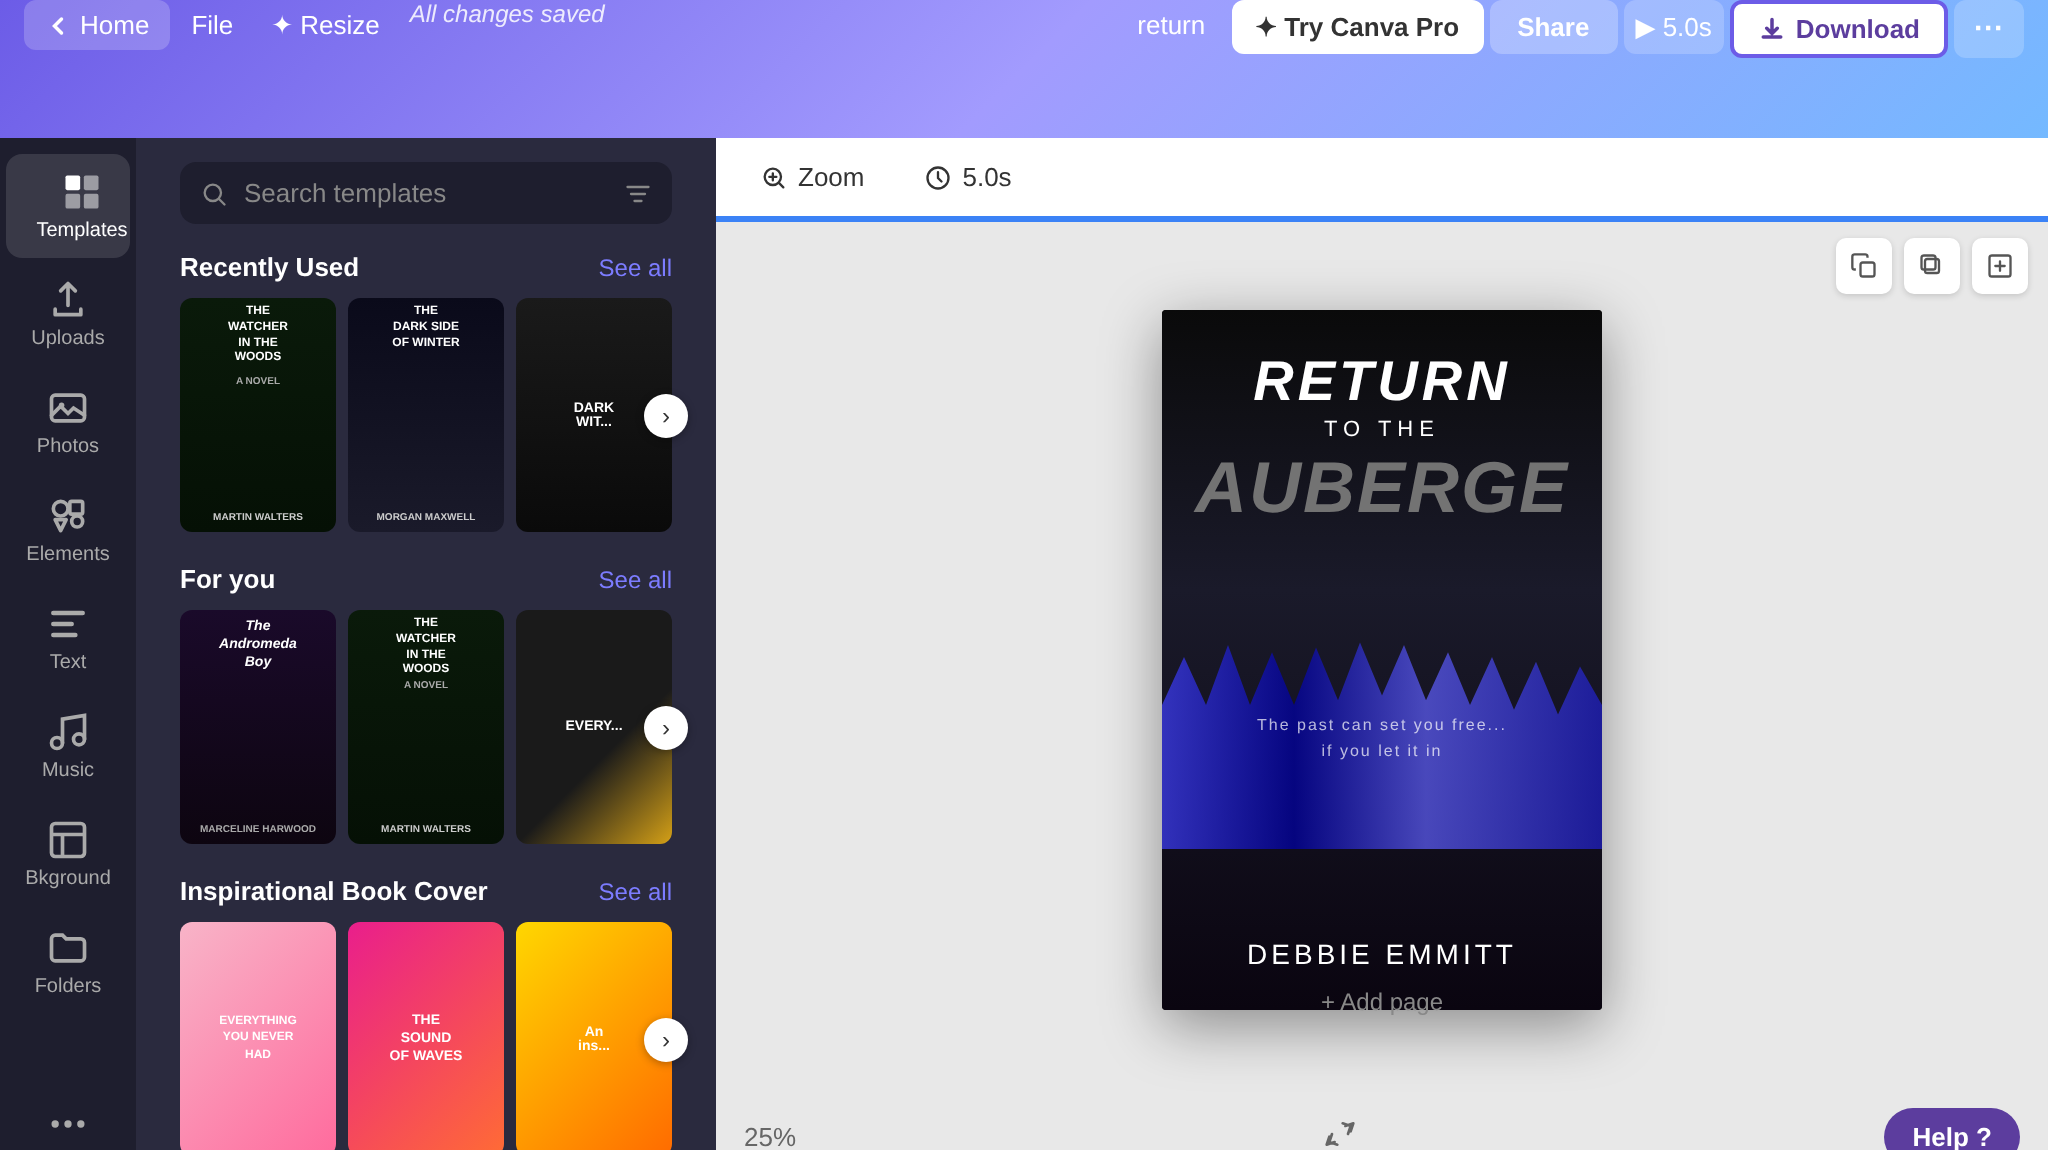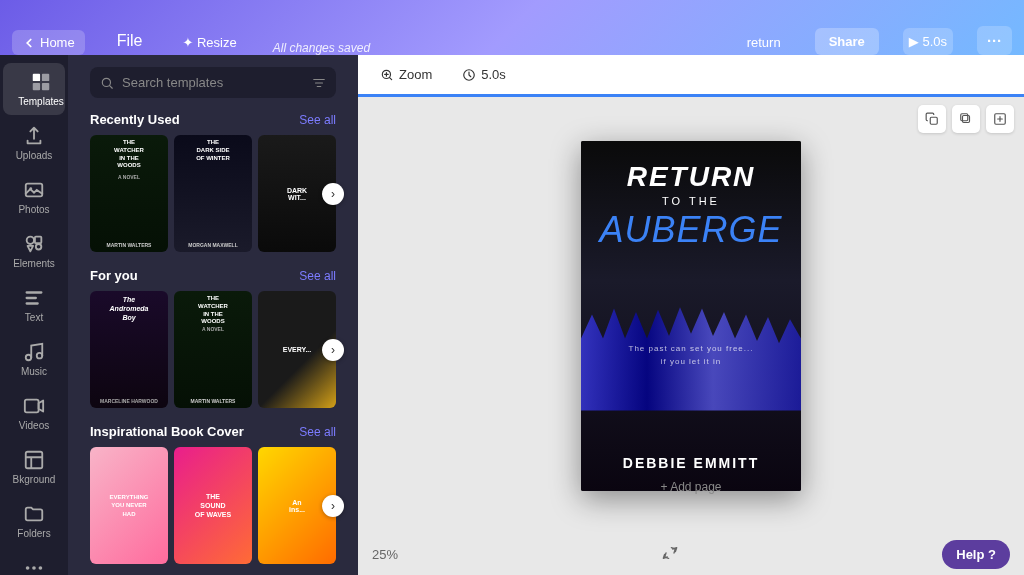--- a/index.html
+++ b/index.html
@@ -1,32 +1,32 @@
 <!DOCTYPE html>
 <html><head>
   <meta charset="utf-8">
   <style>
     * { box-sizing: border-box; margin: 0; padding: 0; }
     body { font-family: -apple-system, BlinkMacSystemFont, 'Segoe UI', sans-serif; background: #f0f0f0; width: 1024px; height: 575px; overflow: hidden; }
 
     
     .navbar {
-      display: flex; align-items: flex-end; height: 55px;
+      display: flex; align-items: flex-start; height: 69px;
       background: linear-gradient(135deg, #6c5ce7 0%, #a29bfe 50%, #74b9ff 100%);
-      padding: 0 12px; gap: 24px;
+      padding: 0 12px; gap: 3px;
     }
     .nav-home-btn {
       display: flex; align-items: center; gap: 4px; color: white;
       background: rgba(255,255,255,0.2); border: none; border-radius: 6px;
       padding: 5px 10px; cursor: pointer; font-size: 13px; font-weight: 500;
     }
     .nav-home-btn svg { width: 14px; height: 14px; fill: white; }
     .nav-file-btn {
       color: white; background: none; border: none; cursor: pointer;
-      font-size: 16px; font-weight: 500; padding: 5px 8px;
+      font-size: 13px; font-weight: 500; padding: 5px 8px;
     }
     .nav-resize-btn {
       display: flex; align-items: center; gap: 4px; color: white;
       background: none; border: none; cursor: pointer; font-size: 13px; padding: 5px 8px;
     }
     .nav-saved { color: rgba(255,255,255,0.85); font-size: 12px; margin-left: 4px; font-style: italic; }
     .nav-spacer { flex: 1; }
     .nav-return-btn {
       color: white; background: none; border: none; cursor: pointer;
       font-size: 13px; padding: 5px 10px;
@@ -162,23 +162,23 @@
     }
     .bridge-visual {
       position: absolute; bottom: 80px; left: 0; right: 0; height: 120px;
       background: linear-gradient(90deg, #4040ff 0%, #0000aa 30%, #6060ff 60%, #2020cc 100%);
       opacity: 0.7;
       clip-path: polygon(0 40%, 5% 20%, 10% 40%, 15% 15%, 20% 40%, 25% 18%, 30% 40%, 35% 16%, 40% 38%, 45% 14%, 50% 36%, 55% 15%, 60% 38%, 65% 18%, 70% 40%, 75% 20%, 80% 42%, 85% 22%, 90% 44%, 95% 24%, 100% 40%, 100% 100%, 0 100%);
     }
     .main-book-title-top { position: relative; z-index: 2; text-align: center; }
     .main-book-return { color: white; font-size: 28px; font-weight: 900; letter-spacing: 2px; font-style: italic; }
     .main-book-tothe { color: white; font-size: 11px; letter-spacing: 3px; margin: 2px 0; }
-    .main-book-auberge { color: #3b82f6; font-size: 36px; font-weight: 400; letter-spacing: 1px; font-style: italic; }
+    .main-book-auberge { color: #737373; font-size: 36px; font-weight: 700; letter-spacing: 1px; font-style: italic; }
     .main-book-subtitle { color: rgba(255,255,255,0.7); font-size: 8px; letter-spacing: 1px; text-align: center; position: relative; z-index: 2; margin-top: 4px; }
-    .main-book-author { color: white; font-size: 14px; font-weight: 700; letter-spacing: 2px; position: relative; z-index: 2; }
+    .main-book-author { color: white; font-size: 14px; font-weight: 400; letter-spacing: 2px; position: relative; z-index: 2; }
 
     
     .canvas-overlay-icons {
       position: absolute; top: 8px; right: 10px; display: flex; gap: 6px;
     }
     .canvas-overlay-icon {
       background: white; border: none; border-radius: 5px; width: 28px; height: 28px;
       display: flex; align-items: center; justify-content: center; cursor: pointer;
       box-shadow: 0 1px 3px rgba(0,0,0,0.15); color: #555; font-size: 13px;
     }
@@ -212,22 +212,29 @@
       </svg>
     <span>Home</span>
   </button>
   <button class="nav-file-btn">File</button>
   <button class="nav-resize-btn">
     <span>✦ Resize</span>
   </button>
   <span class="nav-saved">All changes saved</span>
   <div class="nav-spacer"></div>
   <button class="nav-return-btn">return</button>
+  <button class="nav-canva-pro-btn">✦ Try Canva Pro</button>
   <button class="nav-share-btn">Share</button>
   <button class="nav-preview-btn">▶ 5.0s</button>
+  <button class="nav-download-btn">
+    <svg width="14" height="14" viewBox="0 0 16 16">
+        <path d="M8 2v8M5 7l3 3 3-3M3 12h10" stroke="#5c3d9e" stroke-width="2" fill="none" stroke-linecap="round" stroke-linejoin="round"></path>
+      </svg>
+    <span>Download</span>
+  </button>
   <button class="nav-more-btn">···</button>
 </div>
 
 <div class="main-layout">
 
   <div class="sidebar-icons">
     <div class="sidebar-icon-item active">
       <svg viewBox="0 0 24 24" fill="none">
         <rect x="3" y="3" width="8" height="8" rx="1" fill="white"></rect>
           <rect x="13" y="3" width="8" height="8" rx="1" fill="white" opacity="0.5"></rect>
@@ -265,27 +272,20 @@
       </svg>
       <span>Text</span>
     </div>
     <div class="sidebar-icon-item">
       <svg viewBox="0 0 24 24" fill="none">
         <path d="M9 18V5l12-2v13" stroke="#aaa" stroke-width="2" stroke-linecap="round"></path>
         <circle cx="6" cy="18" r="3" stroke="#aaa" stroke-width="2"></circle>
         <circle cx="18" cy="16" r="3" stroke="#aaa" stroke-width="2"></circle>
       </svg>
       <span>Music</span>
-    </div>
-    <div class="sidebar-icon-item">
-      <svg viewBox="0 0 24 24" fill="none">
-        <rect x="2" y="5" width="15" height="14" rx="2" stroke="#aaa" stroke-width="2"></rect>
-        <path d="M17 9l5-3v12l-5-3V9z" stroke="#aaa" stroke-width="2" stroke-linejoin="round"></path>
-      </svg>
-      <span>Videos</span>
     </div>
     <div class="sidebar-icon-item">
       <svg viewBox="0 0 24 24" fill="none">
         <rect x="3" y="3" width="18" height="18" rx="2" stroke="#aaa" stroke-width="2"></rect>
         <path d="M3 9h18M9 9v12" stroke="#aaa" stroke-width="2"></path>
       </svg>
       <span>Bkground</span>
     </div>
     <div class="sidebar-icon-item">
       <svg viewBox="0 0 24 24" fill="none">

